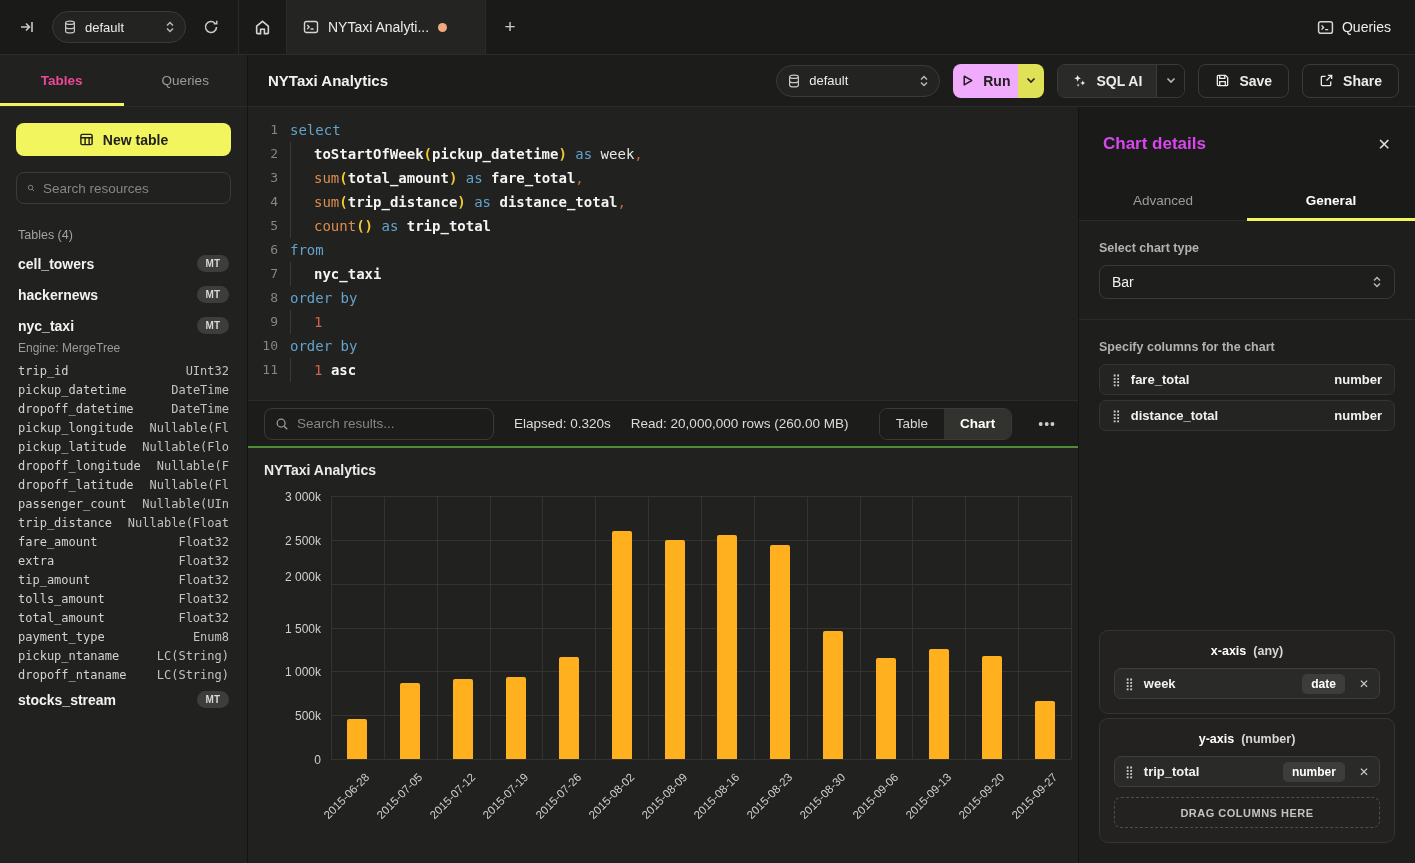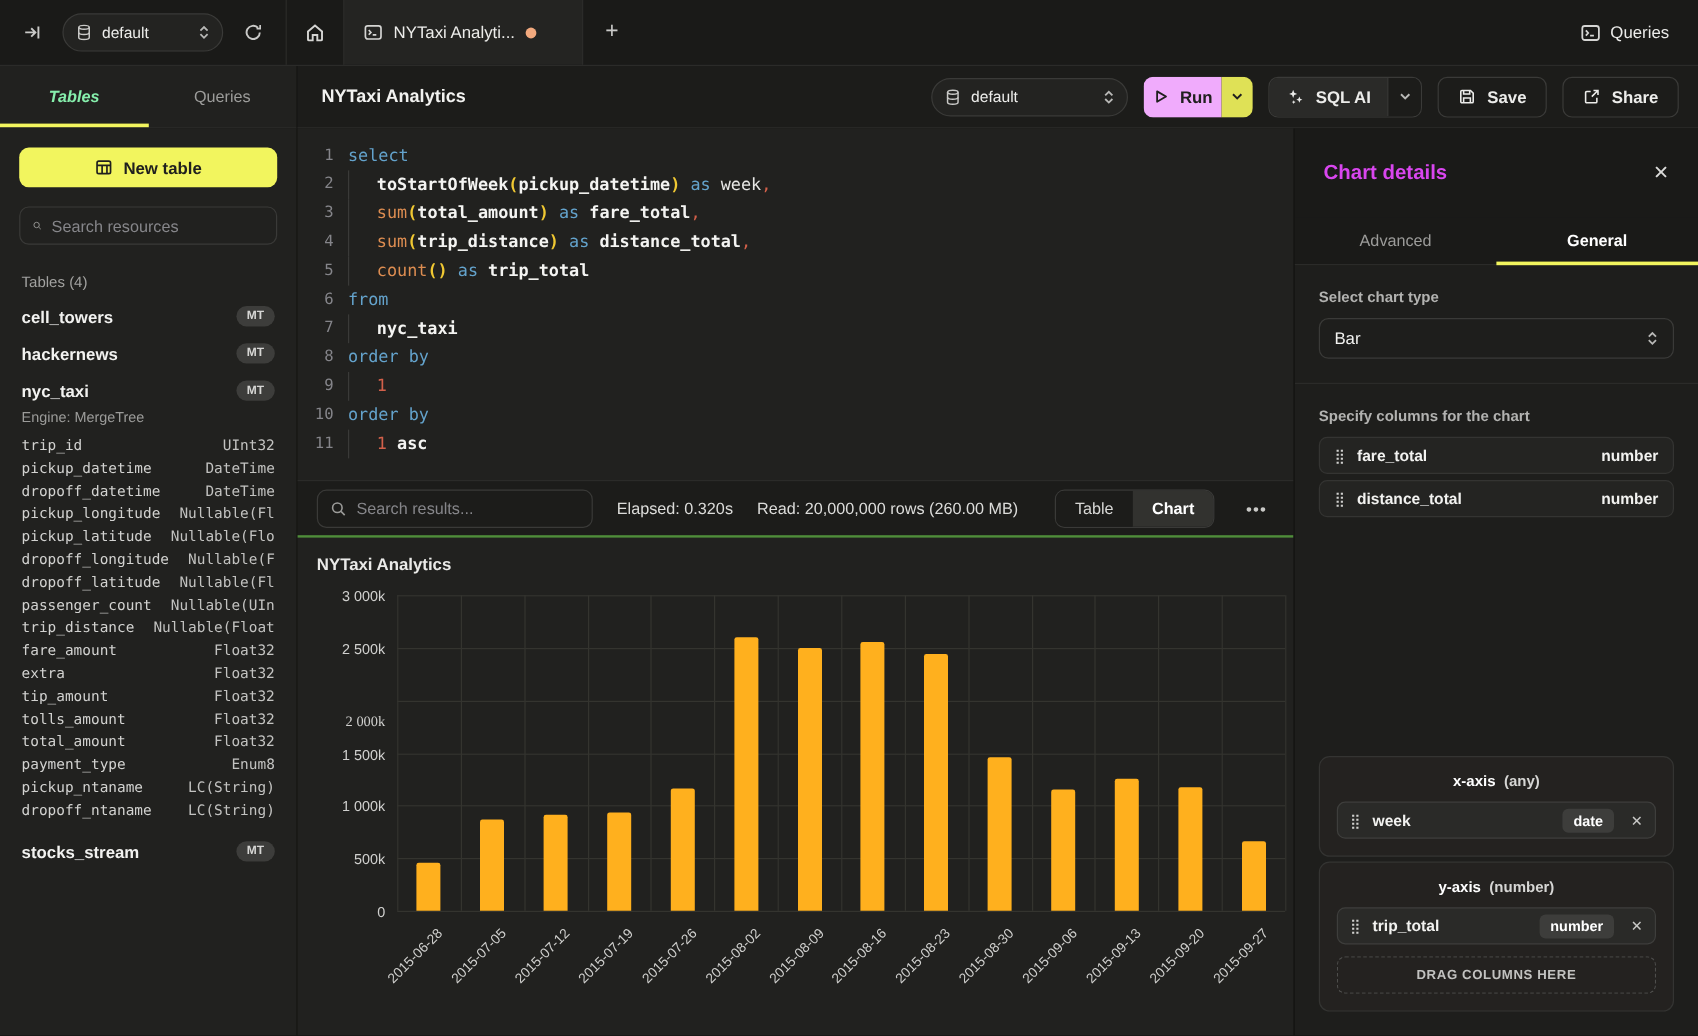--- a/index.html
+++ b/index.html
@@ -19,21 +19,21 @@
   .home-tab { width:47px; display:flex; align-items:center; justify-content:center; color:#d5d5d3; cursor:pointer; }
   .tab-active { display:flex; align-items:center; gap:9px; padding:0 16px; background:#242422; border-left:1px solid #2b2b29; border-right:1px solid #2b2b29; cursor:pointer; min-width:200px; }
   .tab-active .dot { width:9px; height:9px; border-radius:50%; background:#f2a97e; }
   .plus-tab { width:48px; display:flex; align-items:center; justify-content:center; font-size:19px; color:#c9c9c7; cursor:pointer; }
   .tb-right { margin-left:auto; display:flex; align-items:center; padding:0 24px; gap:8px; color:#ececea; cursor:pointer; }
   .tb-right span { font-size:14px; }
 
   
   #sidebar-header { left:0; top:55px; width:248px; height:52px; background:#21211f; border-bottom:1px solid #2b2b29; border-right:1px solid #141412; display:flex; }
   .side-tab { width:50%; display:flex; align-items:center; justify-content:center; font-size:13.5px; color:#9c9c9a; cursor:pointer; position:relative; }
-  .side-tab.active { color:#86efac; font-weight:700;font-style:italic; }
+  .side-tab.active { color:#ec4899; font-weight:700; }
   .side-tab.active::after { content:""; position:absolute; left:0; right:0; bottom:0; height:3px; background:#f2f55e; }
   #main-header { left:248px; top:55px; width:1167px; height:52px; background:#1c1c1a; border-bottom:1px solid #2b2b29; display:flex; align-items:center; padding:0 16px 0 20px; }
   #query-title { font-size:15px; font-weight:700; color:#f2f2f0; }
   .mh-actions { margin-left:auto; display:flex; align-items:center; gap:13px; }
   #db-select-main { width:164px; }
   .run-btn { display:flex; align-items:stretch; height:34px; border-radius:8px; overflow:hidden; cursor:pointer; }
   .run-main { display:flex; align-items:center; gap:9px; padding:0 8px; background:#f0abfc; color:#20201e; font-weight:700; font-size:14px; }
   .run-chev { width:26px; display:flex; align-items:center; justify-content:center; background:#dfe156; color:#20201e; }
   .ghost-btn { display:flex; align-items:center; gap:9px; height:34px; padding:0 16px; border:1px solid #3a3a38; border-radius:8px; background:#1c1c1a; color:#ececea; font-size:14px; font-weight:600; cursor:pointer; }
   .sqlai-btn { display:flex; align-items:stretch; height:34px; border:1px solid #3a3a38; border-radius:8px; overflow:hidden; cursor:pointer; }
@@ -46,21 +46,21 @@
   .search-box { display:flex; align-items:center; gap:8px; height:32px; border:1px solid #3a3a38; border-radius:8px; padding:0 10px; margin-top:16px; color:#86868a; }
   .search-box input { flex:1; background:transparent; border:none; outline:none; color:#ececea; font-size:13.5px; font-family:inherit; }
   .search-box input::placeholder { color:#86868a; }
   .section-heading { margin:24px 0 6px 2px; color:#a2a2a0; font-size:12.5px; }
   .tbl-row { display:flex; align-items:center; justify-content:space-between; padding:7px 2px; cursor:pointer; }
   .tbl-row .nm { font-size:14px; font-weight:600; color:#f2f2f0; }
   .badge-mt { background:#3d3d3b; color:#d6d6d4; font-size:10px; font-weight:700; padding:3px 9px; border-radius:9px; }
   .engine-line { color:#9c9c9a; font-size:12px; padding:0 2px 6px; }
   .col-row { display:flex; justify-content:space-between; padding:2.5px 2px 2.5px 2px; font-size:12px; color:#d2d2d0; }
   .col-row .ct { color:#c2c2c0; }
-  #columns-list { margin-bottom:10px; }
+  #columns-list { margin-bottom:0; }
 
   
   #editor { left:248px; top:107px; width:830px; height:293px; background:#21211f; padding:11px 0; overflow:hidden; }
   .code-line { display:flex; height:24px; line-height:24px; font-size:14px; }
   .code-line .ln { width:30px; text-align:right; color:#85858a; font-size:13px; flex:none; }
   .code-line .code { margin-left:12px; position:relative; white-space:pre; flex:1; }
   .code-line .code.ind { padding-left:24px; }
   .code-line .code.ind::before { content:""; position:absolute; left:0; top:0; bottom:0; border-left:1px solid #3a3a38; }
   .c-kw { color:#64a3cc; }
   .c-fn { color:#dd8d51; }
@@ -426,21 +426,21 @@
     <div id="plot">
         <div class="hgrid" style="top: 263px;"></div>
         <div class="ytick" style="top: 263px;">0</div>
         <div class="hgrid" style="top: 219.167px;"></div>
         <div class="ytick" style="top: 219.167px;">500k</div>
         <div class="hgrid" style="top: 175.333px;"></div>
         <div class="ytick" style="top: 175.333px;">1 000k</div>
         <div class="hgrid" style="top: 131.5px;"></div>
         <div class="ytick" style="top: 131.5px;">1 500k</div>
         <div class="hgrid" style="top: 87.6667px;"></div>
-        <div class="ytick" style="top: 104px; font-family: Liberation Serif, serif;">2 000k</div>
+        <div class="ytick" style="top: 80px;">2 000k</div>
         <div class="hgrid" style="top: 43.8333px;"></div>
         <div class="ytick" style="top: 43.8333px;">2 500k</div>
         <div class="hgrid" style="top: 0px;"></div>
         <div class="ytick" style="top: 0px;">3 000k</div>
         <div class="vgrid" style="left: 0px;"></div>
         <div class="vgrid" style="left: 52.8571px;"></div>
         <div class="vgrid" style="left: 105.714px;"></div>
         <div class="vgrid" style="left: 158.571px;"></div>
         <div class="vgrid" style="left: 211.429px;"></div>
         <div class="vgrid" style="left: 264.286px;"></div>

